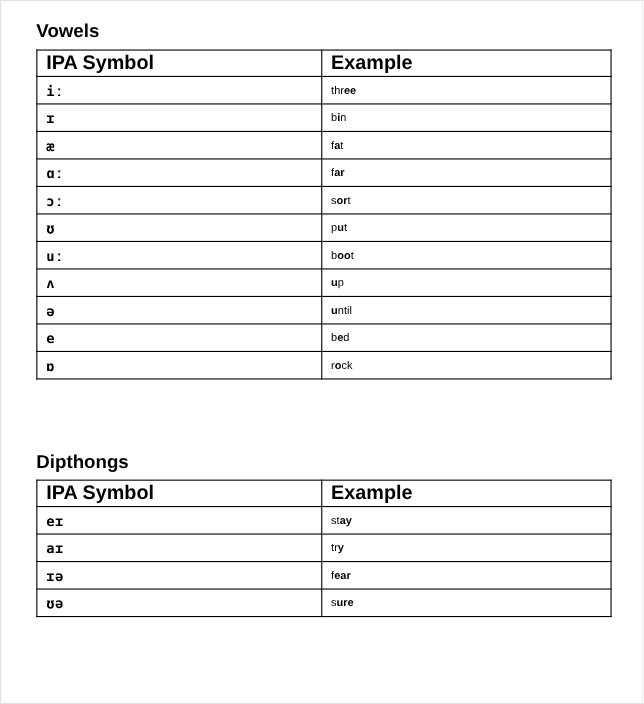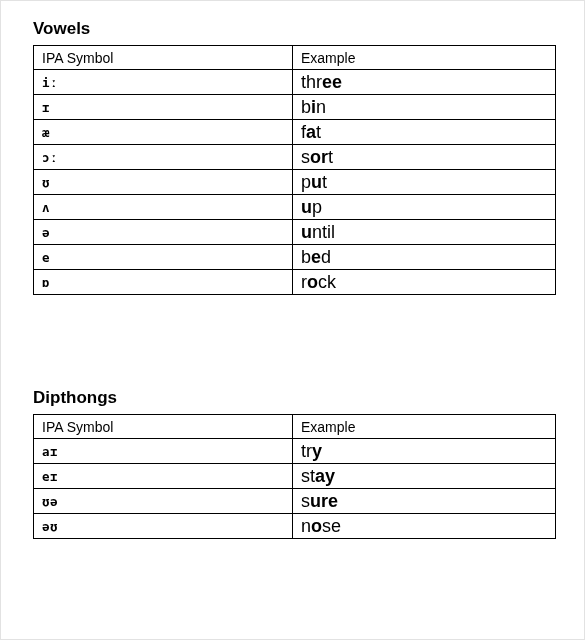--- a/index.html
+++ b/index.html
@@ -22,21 +22,21 @@
     background: #ffffff;
     border: 1px solid #e2e2e2;
     overflow: hidden;
   }
   .section {
     position: absolute;
     left: 32px;
     width: 522px;
   }
   .section-vowels  { top: 18px; }
-  .section-dipth   { top: 387px; }
+  .section-dipth   { top: 409px; }
 
   .section-title {
     font-family: "Liberation Sans", sans-serif;
     font-size: 17px;
     font-weight: bold;
     color: #000000;
     line-height: 20px;
     margin: 0 0 6px 0;
     letter-spacing: 0px;
   }
@@ -56,33 +56,33 @@
     padding: 0 0 0 8px;
     height: 24px;
     vertical-align: middle;
     text-align: left;
     color: #000000;
     overflow: hidden;
     white-space: nowrap;
   }
   table.ipa-table thead th {
     font-family: "Liberation Sans", sans-serif;
-    font-size: 14px;
-    font-weight: normal;
+    font-size: 18px;
+    font-weight: bold;
     height: 23px;
   }
   td.sym {
     font-family: "DejaVu Sans Mono", "Liberation Mono", monospace;
     font-size: 12.5px;
     font-weight: bold;
     letter-spacing: 0.5px;
   }
   td.ex {
     font-family: "Liberation Sans", sans-serif;
-    font-size: 18px;
+    font-size: 10px;
     font-weight: normal;
     margin-left: 32px;
   }
   td.ex b {
     font-weight: bold;
   }
 </style>
 </head>
 <body>
 
@@ -108,26 +108,34 @@
           </tr>
           <tr>
             <td class="sym">ɪ</td>
             <td class="ex">b<b>i</b>n</td>
           </tr>
           <tr>
             <td class="sym">æ</td>
             <td class="ex">f<b>a</b>t</td>
           </tr>
           <tr>
+            <td class="sym">ɑː</td>
+            <td class="ex">f<b>ar</b></td>
+          </tr>
+          <tr>
             <td class="sym">ɔː</td>
             <td class="ex">s<b>or</b>t</td>
           </tr>
           <tr>
             <td class="sym">ʊ</td>
             <td class="ex">p<b>u</b>t</td>
+          </tr>
+          <tr>
+            <td class="sym">uː</td>
+            <td class="ex">b<b>oo</b>t</td>
           </tr>
           <tr>
             <td class="sym">ʌ</td>
             <td class="ex"><b>u</b>p</td>
           </tr>
           <tr>
             <td class="sym">ə</td>
             <td class="ex"><b>u</b>ntil</td>
           </tr>
           <tr>
@@ -150,32 +158,32 @@
         <col class="col-example">
       </colgroup>
       <thead>
         <tr>
           <th>IPA Symbol</th>
           <th>Example</th>
         </tr>
       </thead>
       <tbody>
           <tr>
+            <td class="sym">eɪ</td>
+            <td class="ex">st<b>ay</b></td>
+          </tr>
+          <tr>
             <td class="sym">aɪ</td>
             <td class="ex">tr<b>y</b></td>
           </tr>
           <tr>
-            <td class="sym">eɪ</td>
-            <td class="ex">st<b>ay</b></td>
+            <td class="sym">ɪə</td>
+            <td class="ex">f<b>ear</b></td>
           </tr>
           <tr>
             <td class="sym">ʊə</td>
             <td class="ex">s<b>ure</b></td>
-          </tr>
-          <tr>
-            <td class="sym">əʊ</td>
-            <td class="ex">n<b>o</b>se</td>
           </tr>
         </tbody>
     </table>
   </div>
 
 </div>
 
 </body></html>

